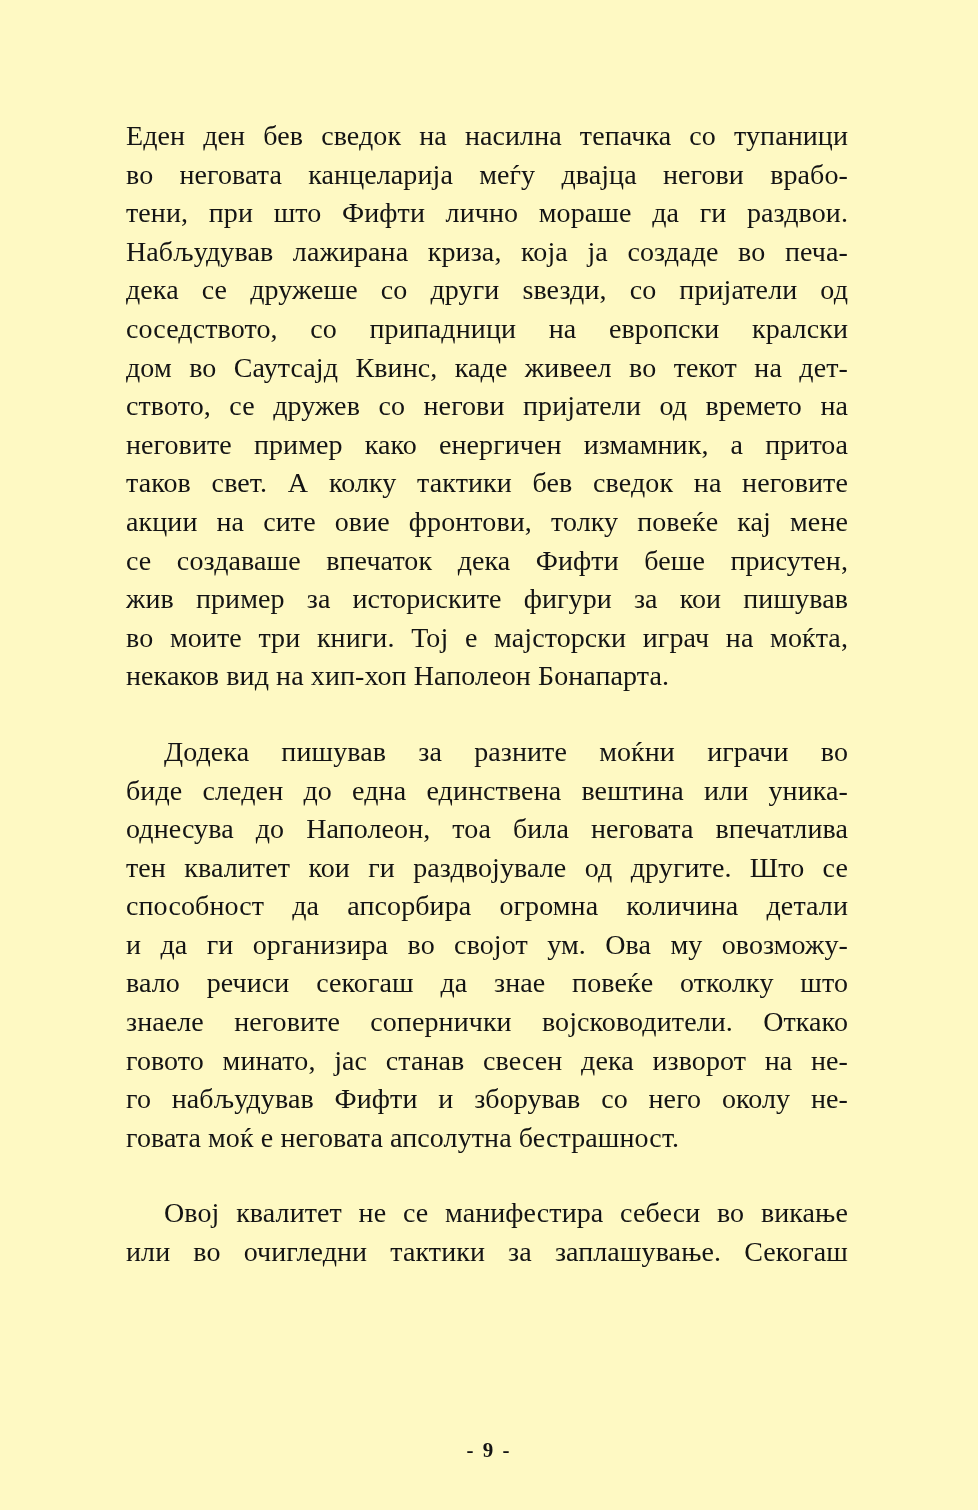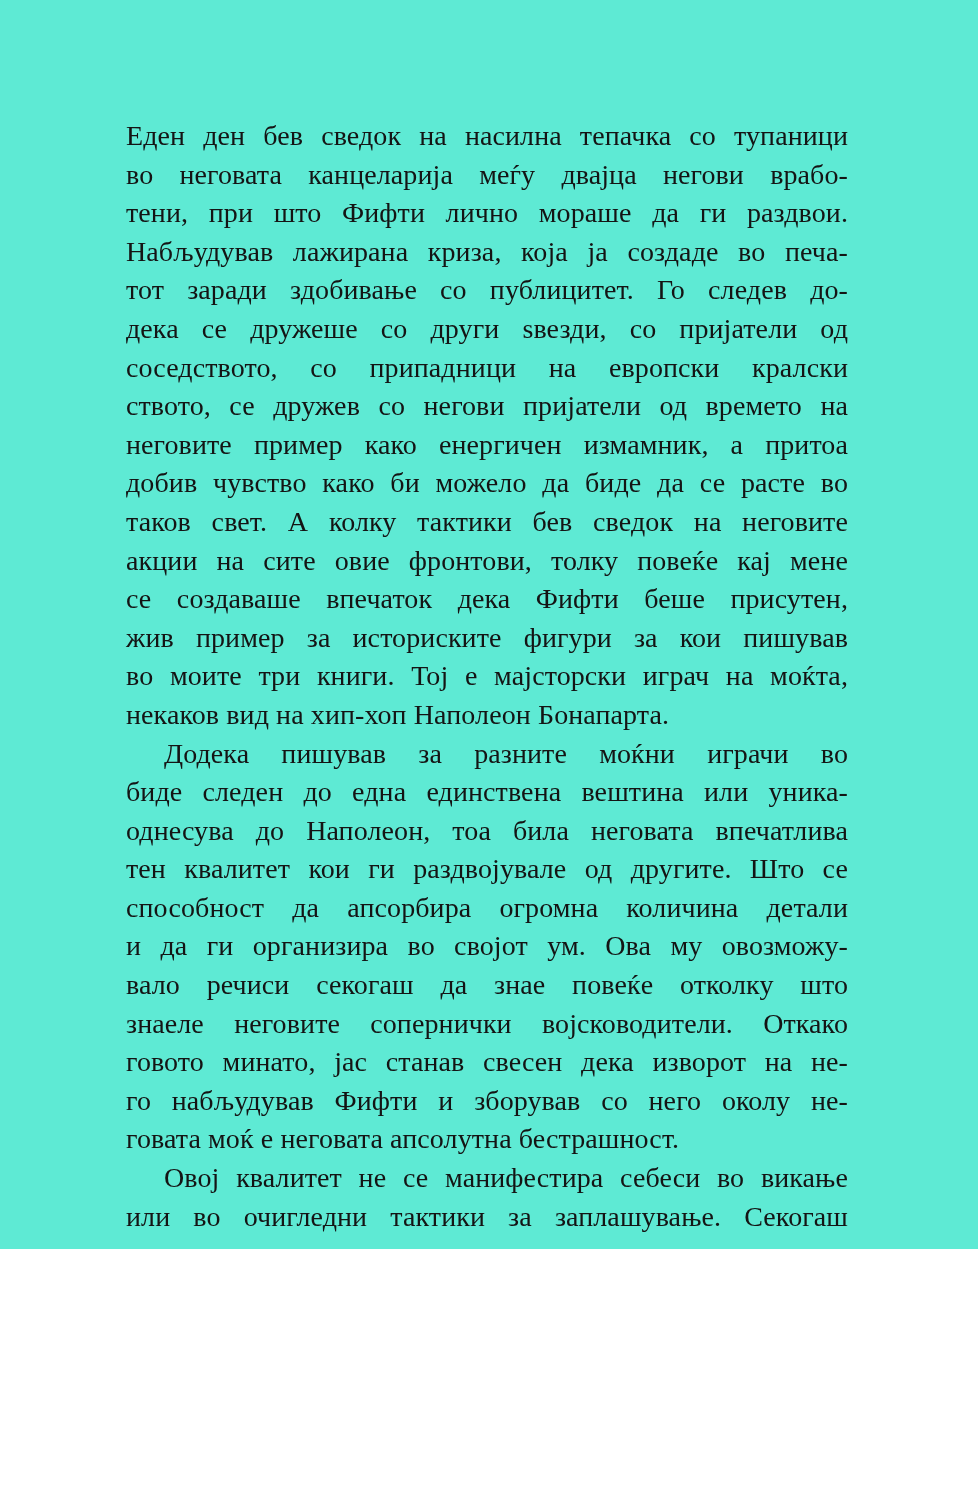--- a/index.html
+++ b/index.html
@@ -3,22 +3,22 @@
 <meta charset="utf-8">
 <style>
   html, body {
     margin: 0;
     padding: 0;
     background: #ffffff;
   }
   .page {
     position: relative;
     width: 978px;
-    height: 1249px;
-    background: #5eead4;
+    height: 1510px;
+    background: #fef9c3;
     overflow: hidden;
     font-family: "Liberation Serif", serif;
     color: #141414;
   }
   .text-block {
     position: absolute;
     left: 126px;
     top: 117px;
     width: 722px;
     font-size: 28px;
@@ -33,20 +33,21 @@
     text-align: justify;
     text-align-last: justify;
     white-space: normal;
   }
   .line.no-justify {
     text-align: center;
     text-align-last: left;
   }
   .line.indent {
     text-indent: 38px;
+    margin-top: 37px;
   }
   .page-number {
     position: absolute;
     left: 0;
     top: 1438px;
     width: 978px;
     text-align: center;
     font-size: 21px;
     font-weight: bold;
     letter-spacing: 2px;
@@ -57,26 +58,25 @@
 </head>
 <body>
 
 <div class="page">
   <div class="text-block">
       <div class="paragraph">
         <div class="line">Еден ден бев сведок на насилна тепачка со тупаници</div>
         <div class="line">во неговата канцеларија меѓу двајца негови врабо-</div>
         <div class="line">тени, при што Фифти лично мораше да ги раздвои.</div>
         <div class="line">Набљудував лажирана криза, која ја создаде во печа-</div>
-        <div class="line">тот заради здобивање со публицитет. Го следев до-</div>
         <div class="line">дека се дружеше со други ѕвезди, со пријатели од</div>
         <div class="line">соседството, со припадници на европски кралски</div>
+        <div class="line">дом во Саутсајд Квинс, каде живеел во текот на дет-</div>
         <div class="line">ството, се дружев со негови пријатели од времето на</div>
         <div class="line">неговите пример како енергичен измамник, а притоа</div>
-        <div class="line">добив чувство како би можело да биде да се расте во</div>
         <div class="line">таков свет. А колку тактики бев сведок на неговите</div>
         <div class="line">акции на сите овие фронтови, толку повеќе кај мене</div>
         <div class="line">се создаваше впечаток дека Фифти беше присутен,</div>
         <div class="line">жив пример за историските фигури за кои пишував</div>
         <div class="line">во моите три книги. Тој е мајсторски играч на моќта,</div>
         <div class="line no-justify">некаков вид на хип-хоп Наполеон Бонапарта.</div>
       </div>
       <div class="paragraph">
         <div class="line indent">Додека пишував за разните моќни играчи во</div>
         <div class="line">биде следен до една единствена вештина или уника-</div>

